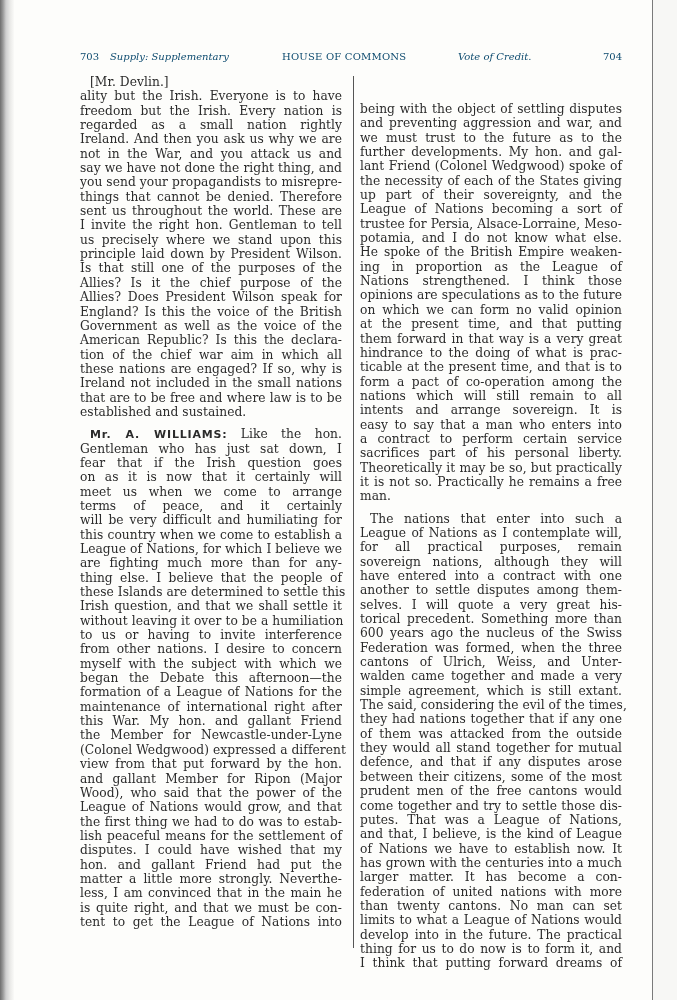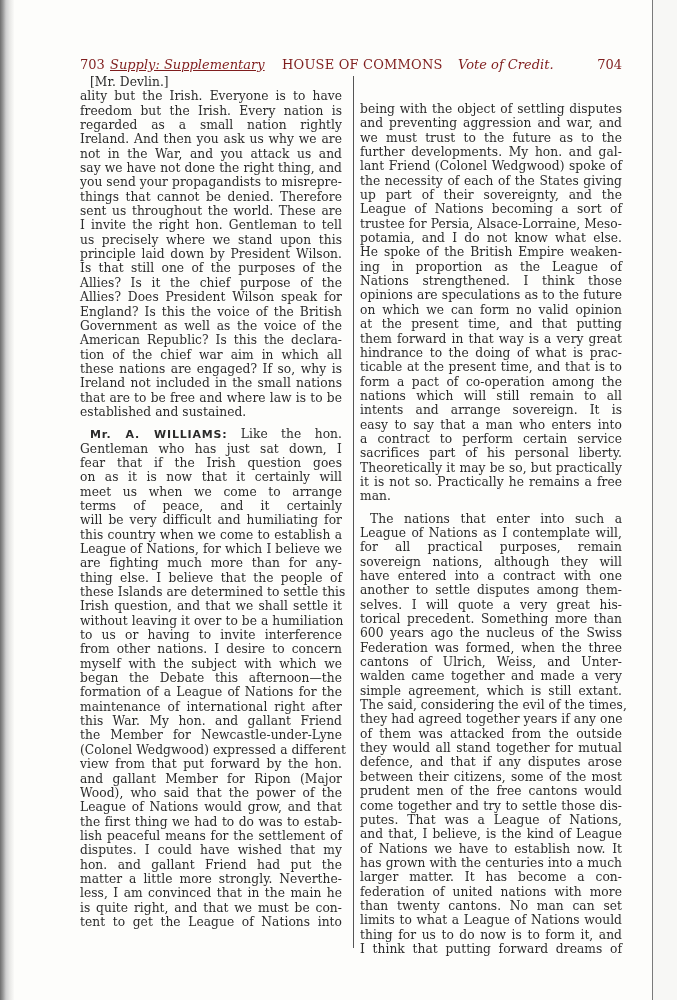--- a/index.html
+++ b/index.html
@@ -16,26 +16,26 @@
   }
   .page-edge {
     position: absolute; left: 652px; top: 0; width: 1px; height: 1000px;
     background: #7a7a7a;
   }
   .right-margin {
     position: absolute; left: 653px; top: 0; width: 24px; height: 1000px;
     background: #f7f7f5;
   }
   .header {
-    position: absolute; top: 56px; left: 80px; width: 542px; height: 18px;
-    font-size: 13px; line-height: 18px; color: #7f1d1d;
+    position: absolute; top: 48px; left: 80px; width: 542px; height: 18px;
+    font-size: 10px; line-height: 18px; color: #0c4a6e;
   }
   .header span { position: absolute; top: 0; white-space: nowrap; }
   .h-left-num { left: 0; }
-  .h-left-title { left: 30px; font-style: italic; text-decoration: underline; }
+  .h-left-title { left: 30px; font-style: italic; }
   .h-center { left: 202px; letter-spacing: 0.2px; }
   .h-right-title { left: 378px; font-style: italic; }
   .h-right-num { right: 0; }
   .col {
     position: absolute; top: 75px; width: 262px;
     font-size: 12.25px; line-height: 14.35px;
     text-align: justify; letter-spacing: 0.05px;
   }
   .col-left { left: 80px; }
   .col-right { left: 360px; margin-top: 27px; }
@@ -174,31 +174,32 @@
       <span class="line">have entered into a contract with one</span>
       <span class="line">another to settle disputes among them-</span>
       <span class="line">selves.  I will quote a very great his-</span>
       <span class="line">torical precedent.  Something more than</span>
       <span class="line">600 years ago the nucleus of the Swiss</span>
       <span class="line">Federation was formed, when the three</span>
       <span class="line">cantons of Ulrich, Weiss, and Unter-</span>
       <span class="line">walden came together and made a very</span>
       <span class="line">simple agreement, which is still extant.</span>
       <span class="line">The said, considering the evil of the times,</span>
-      <span class="line">they had agreed together years if any one</span>
+      <span class="line">they had nations together that if any one</span>
       <span class="line">of them was attacked from the outside</span>
       <span class="line">they would all stand together for mutual</span>
       <span class="line">defence, and that if any disputes arose</span>
       <span class="line">between their citizens, some of the most</span>
       <span class="line">prudent men of the free cantons would</span>
       <span class="line">come together and try to settle those dis-</span>
       <span class="line">putes.  That was a League of Nations,</span>
       <span class="line">and that, I believe, is the kind of League</span>
       <span class="line">of Nations we have to establish now.  It</span>
       <span class="line">has grown with the centuries into a much</span>
       <span class="line">larger matter.  It has become a con-</span>
       <span class="line">federation of united nations with more</span>
       <span class="line">than twenty cantons.  No man can set</span>
       <span class="line">limits to what a League of Nations would</span>
+      <span class="line">develop into in the future.  The practical</span>
       <span class="line">thing for us to do now is to form it, and</span>
       <span class="line">I think that putting forward dreams of</span>
     </div>
 </div>
 
 </body></html>

